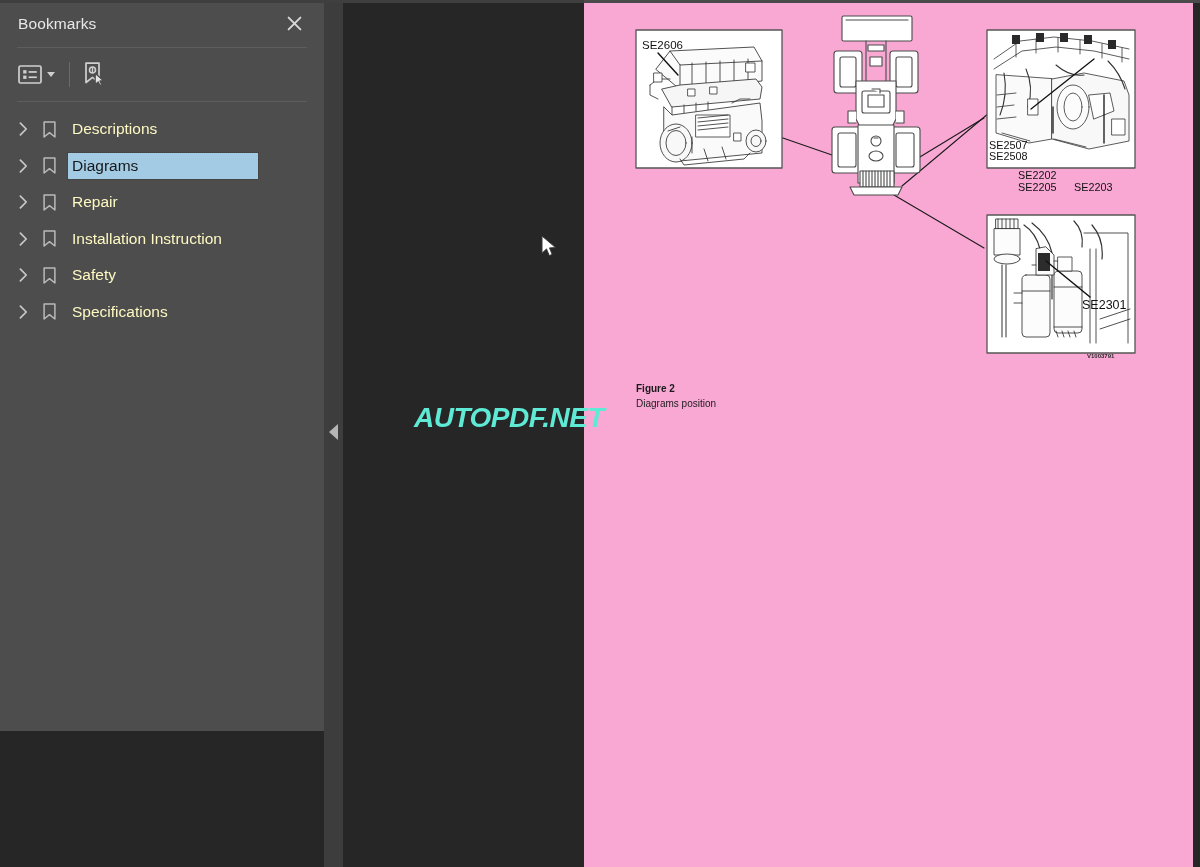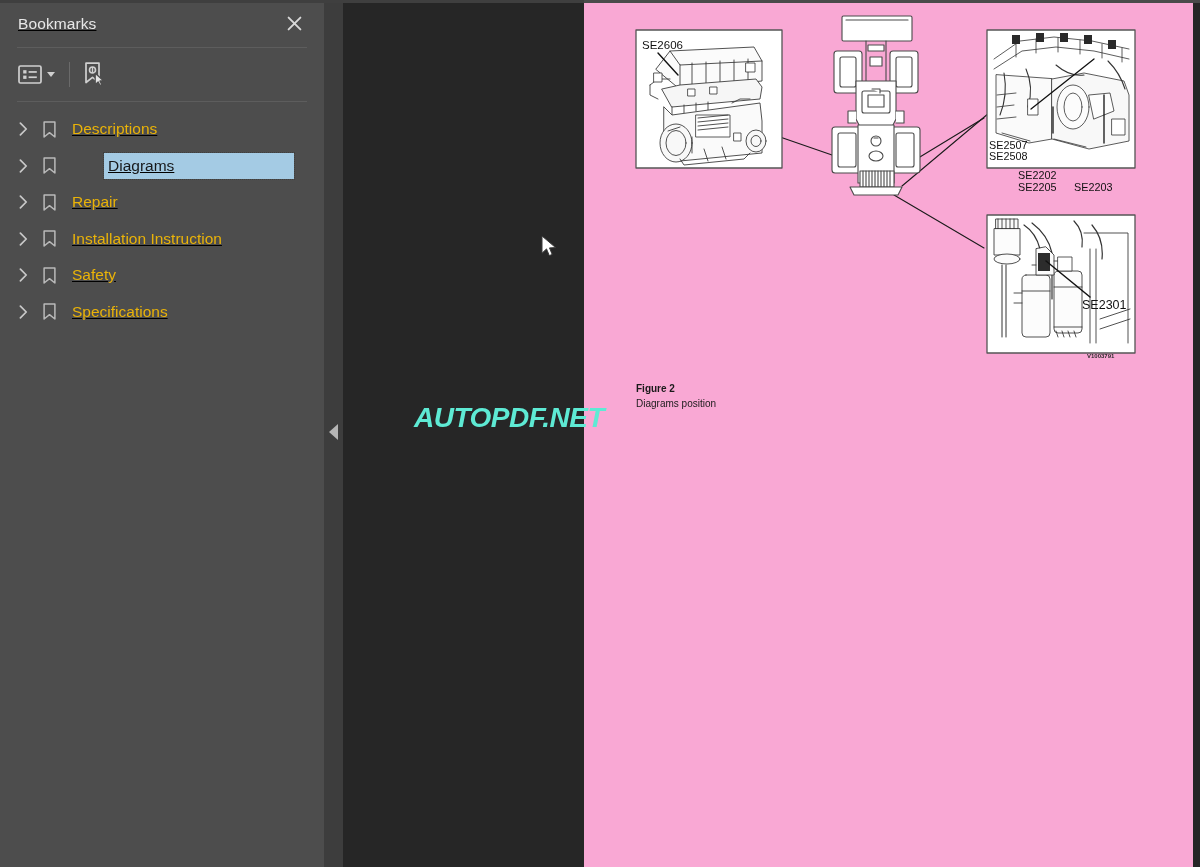--- a/index.html
+++ b/index.html
@@ -27,25 +27,24 @@
   .top-hairline-dark {
     position: absolute; left: 0; top: 0;
     width: 584px; height: 3px;
     background: #3f3f3f;
     z-index: 41;
   }
 
   
   .sidebar {
     position: relative;
-    width: 324px; height: 867px;
+    width: 324px; height: 731px;
     background: #4d4d4d;
     flex: 0 0 324px;
     z-index: 10;
-    text-decoration: underline;
   }
   .sb-header {
     position: relative;
     height: 47px;
     display: flex;
     align-items: center;
     padding: 0 0 0 18px;
   }
   .sb-title {
     color: #e8e8e8;
@@ -116,34 +115,33 @@
   }
   .bm-icon {
     width: 26px;
     display: flex;
     align-items: center;
     justify-content: center;
     flex: 0 0 26px;
     margin-right: 6px;
   }
   .bm-label {
-    color: #eab308;
+    color: #fef9c3;
     font-size: 15.5px;
     line-height: 1;
     white-space: nowrap;
     padding: 3px 4px 4px 4px;
   }
   .bm-row.selected .bm-label {
     background: #a4cbe4;
     color: #17181a;
     outline: 1px dotted #3f3f3f;
     outline-offset: 0;
     width: 190px;
     padding: 5px 4px 6px 4px;
-    margin-left: 36px;
   }
 
   
   .splitter {
     position: relative;
     width: 19px; height: 867px;
     flex: 0 0 19px;
     background: #3d3d3d;
     z-index: 9;
   }

